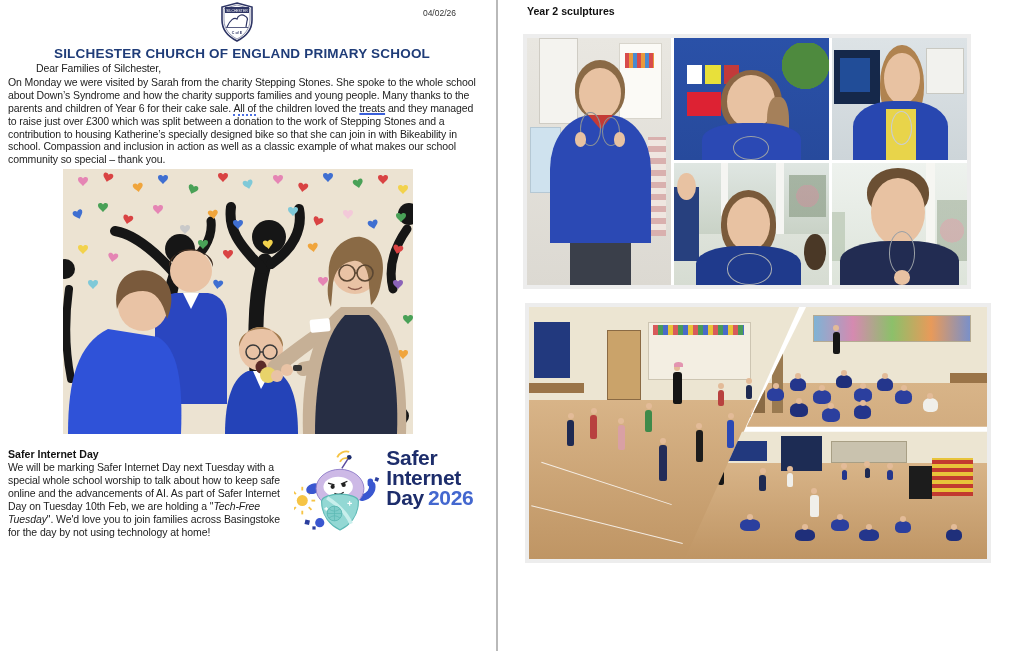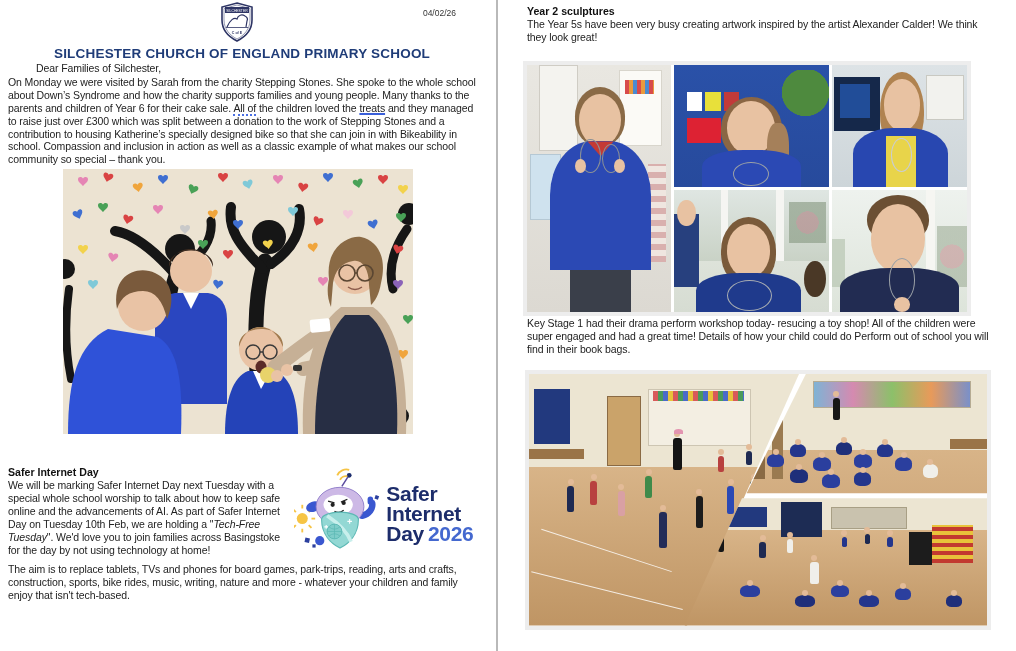--- a/index.html
+++ b/index.html
@@ -22,23 +22,23 @@
   h2.tight{margin:0;}
   p.body{font-size:10.5px;line-height:12.9px;margin:1px 0 0;letter-spacing:-.1px;}
   .grammar{border-bottom:2px dotted #4a6fe3;}
   .spellword{text-decoration:underline;text-decoration-color:#3a5fd9;text-decoration-thickness:1.5px;}
   .ital{font-style:italic;}
 
   
   .photo1{width:350px;height:265px;margin:3px 0 0 55px;}
 
   
-  .sid-row{display:flex;margin-top:28px;}
+  .sid-row{display:flex;margin-top:10px;}
   .sid-text{width:288px;}
-  .sid-logo{width:184px;margin-left:2px;display:flex;align-items:center;}
+  .sid-logo{width:184px;margin-left:2px;display:flex;}
   .sid-wordmark{font-weight:bold;color:#1d2d6b;font-size:21px;line-height:20px;letter-spacing:-.3px;}
   .sid-year{color:#4468cf;margin-left:4px;}
   .aim{margin-top:15px;}
 
   
   .rp-h{margin:2px 0 0;font-size:10.6px;}
   .rp-p{font-size:10.5px;line-height:12.9px;margin:1px 0 0;letter-spacing:-.1px;}
 
   .collage1{width:440px;height:247px;background:#ededed;padding:4px;margin:17px 0 0 -4px;}
   .c1grid{display:grid;width:100%;height:100%;grid-template-columns:144fr 154fr 135fr;
@@ -249,28 +249,26 @@
           <circle cx="28" cy="79" r="5" fill="#3a57d0"></circle>
         </svg>
         <div class="sid-wordmark">
           <div>Safer</div>
           <div>Internet</div>
           <div><span>Day</span><span class="sid-year">2026</span></div>
         </div>
       </div>
     </div>
 
-    <p class="body aim">The aim is to replace tablets, TVs and phones for board games, park-trips, reading, arts and crafts, construction, sports, bike rides, music, writing, nature and more - whatever your children and family enjoy that isn't tech-based.</p>
   </div>
 
   <div class="gutter"></div>
 
   <div class="page page-right">
     <h2 class="rp-h tight">Year 2 sculptures</h2>
-    <p class="rp-p">The Year 5s have been very busy creating artwork inspired by the artist Alexander Calder! We think they look great!</p>
 
     <div class="collage1">
       <div class="c1grid">
 
         <div class="cell" style="background:linear-gradient(#2a51a8,#274a9c);">
           <div class="abs" style="left:68%;top:4%;width:34%;height:46%;background:radial-gradient(circle at 50% 40%,#4e8a3e 0 55%,transparent 56%);"></div>
           <div class="abs" style="left:8%;top:22%;width:10%;height:16%;background:#fff;"></div>
           <div class="abs" style="left:20%;top:22%;width:10%;height:16%;background:#e8e03a;"></div>
           <div class="abs" style="left:32%;top:22%;width:10%;height:16%;background:#c23a3a;"></div>
           <div class="abs" style="left:8%;top:44%;width:22%;height:20%;background:#d23;"></div>
@@ -329,21 +327,20 @@
           <div class="abs" style="left:0;top:40%;width:10%;height:40%;background:#b8c6b2;opacity:.7;"></div>
           <div class="hair" style="left:26%;top:4%;width:46%;height:40%;background:#6b4f33;"></div>
           <div class="head" style="left:29%;top:12%;width:40%;height:56%;"></div>
           <div class="torso" style="left:6%;top:64%;width:88%;height:38%;background:#222c52;"></div>
           <div class="wire" style="left:42%;top:56%;width:18%;height:34%;border-color:#9aa0a6;"></div>
           <div class="head" style="left:46%;top:88%;width:12%;height:12%;"></div>
         </div>
       </div>
     </div>
 
-    <p class="rp-p">Key Stage 1 had their drama perform workshop today- resucing a toy shop! All of the children were super engaged and had a great time! Details of how your child could do Perform out of school you will find in their book bags.</p>
 
     <div class="collage2">
       <div class="c2inner">
 
         <div class="c2cell c2a">
           <div class="abs" style="position:absolute;left:1%;top:6%;width:8%;height:22%;background:#22397e;"></div>
           <div class="abs" style="position:absolute;left:17%;top:9%;width:7%;height:27%;background:#caa36a;border:1px solid #8a6a44;"></div>
           <div class="abs" style="position:absolute;left:26%;top:6%;width:22%;height:22%;background:#f3eee2;border:1px solid #cdc5b2;"></div>
           <div class="abs" style="position:absolute;left:27%;top:7%;width:20%;height:4%;background:repeating-linear-gradient(90deg,#d85a5a 0 5px,#4a9a5a 5px 10px,#4a6ac9 10px 15px,#e8c33a 15px 20px);"></div>
           <div class="abs" style="position:absolute;left:0;top:30%;width:12%;height:4%;background:#9a7448;"></div>

